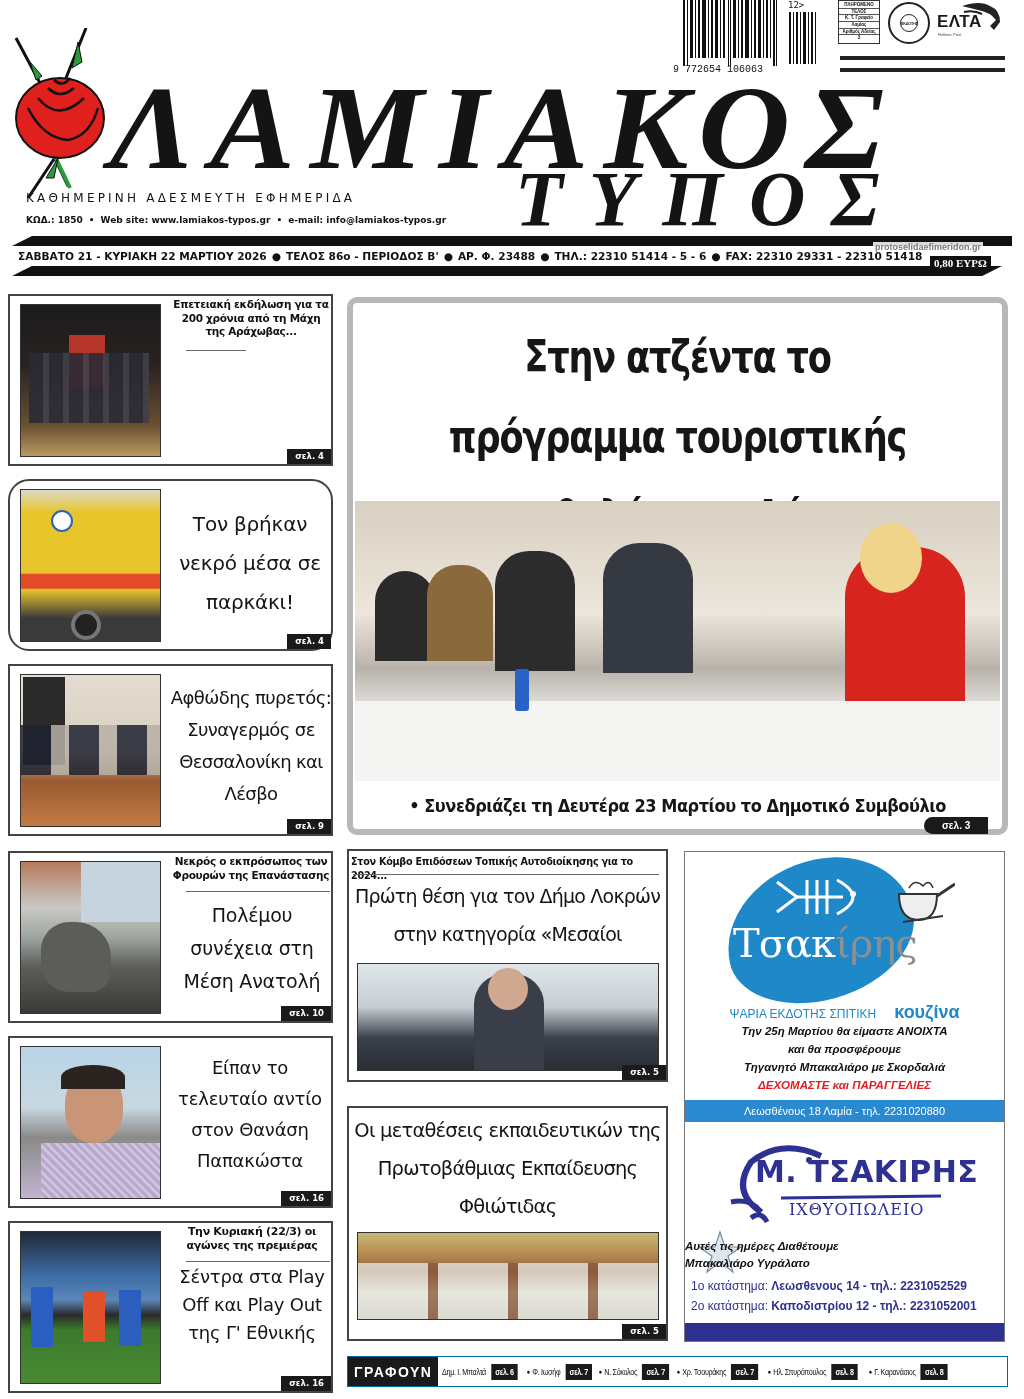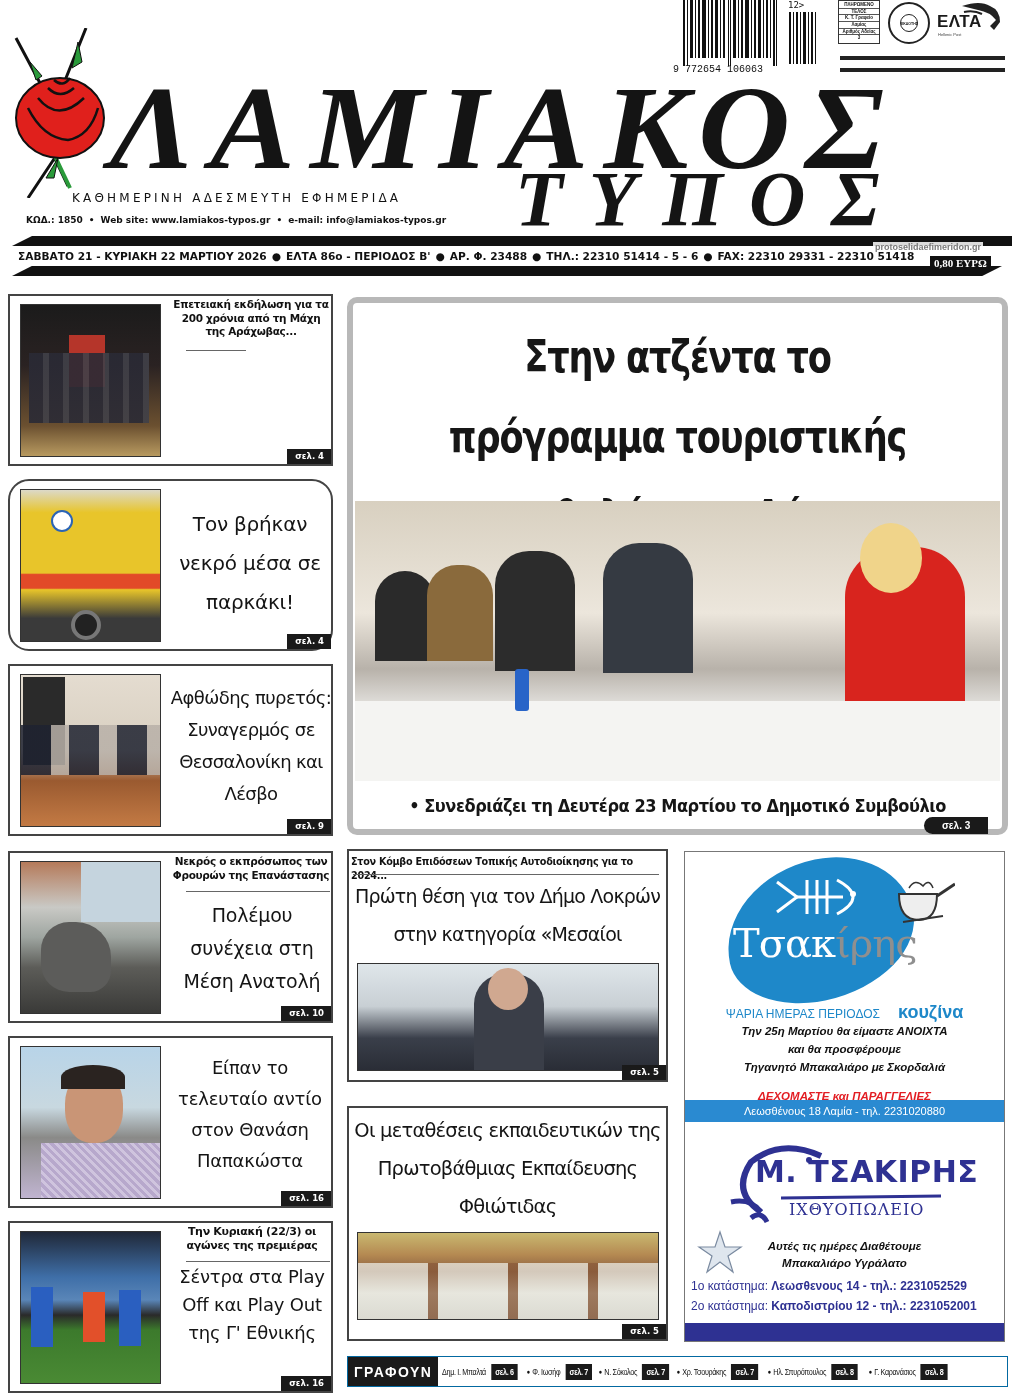--- a/index.html
+++ b/index.html
@@ -6,21 +6,21 @@
   html, body { width: 1024px; height: 1399px; background: #fff; overflow: hidden; }
   body { position: relative; font-family: "Liberation Sans", sans-serif; color: #111; }
   .abs { position: absolute; }
 
   
   .rose { left: 8px; top: 28px; width: 100px; height: 170px; }
   .title-main { left: 110px; top: 70px; font-family: "Liberation Serif", serif; font-style: italic; font-weight: bold;
     font-size: 118px; line-height: 1; letter-spacing: 14px; color: #141414; transform: scaleX(1.08); transform-origin: left top; white-space: nowrap; }
   .title-sub { left: 515px; top: 160px; font-family: "Liberation Serif", serif; font-style: italic; font-weight: bold;
     font-size: 78px; line-height: 1; letter-spacing: 26px; color: #141414; white-space: nowrap; }
-  .tagline { left: 26px; top: 191px; font-family: "DejaVu Sans", sans-serif; font-size: 12px; letter-spacing: 3.2px; color: #111; white-space: nowrap; margin-left: 46px; }
+  .tagline { left: 26px; top: 191px; font-family: "DejaVu Sans", sans-serif; font-size: 12px; letter-spacing: 3.2px; color: #111; white-space: nowrap; }
   .contact { left: 26px; top: 215px; font-family: "DejaVu Sans", sans-serif; font-size: 9px; font-weight: bold; color: #111; white-space: nowrap; }
   .contact .dot { margin: 0 6px; }
 
   .barcode { left: 683px; top: 0; width: 95px; height: 66px; }
   .barcode-num { left: 673px; top: 64px; font-family: Liberation Mono, monospace; font-size: 10px; white-space: nowrap; }
   .barcode2 { left: 789px; top: 8px; width: 28px; height: 56px; }
   .barcode2-num { left: 788px; top: 0; font-family: "DejaVu Sans Mono", monospace; font-size: 9px; }
   .postal-box { left: 838px; top: 0; width: 42px; height: 44px; border: 1px solid #333; font-size: 4.5px; line-height: 1.25; text-align: center; font-weight: bold; padding-top: 1px; }
   .postal-box div { border-bottom: 1px solid #555; }
   .stamp { left: 888px; top: 2px; width: 42px; height: 42px; border: 2px solid #222; border-radius: 50%; }
@@ -63,21 +63,21 @@
   .ad-pot { position: absolute; left: 208px; top: 24px; width: 62px; height: 52px; }
   .ad-tag1 { position: absolute; left: 0; top: 150px; width: 100%; text-align: center; color: #1e88c9; font-size: 12px; white-space: nowrap; }
   .ad-tag1 b { font-size: 18px; margin-left: 18px; }
   .ad-line { position: absolute; left: 0; width: 100%; text-align: center; font-style: italic; font-weight: bold; font-size: 11.5px; color: #111; }
   .ad-red { color: #e21d23; }
   .ad-band { position: absolute; left: 0; top: 248px; width: 100%; height: 22px; background: #2a8ad1; color: #fff; text-align: center; font-size: 11px; line-height: 22px; }
   .ad2-logo { position: absolute; left: 36px; top: 290px; width: 240px; height: 86px; }
   .ad2-title { position: absolute; left: 70px; top: 302px; font-family: "DejaVu Sans", sans-serif; font-weight: bold; font-size: 30px; color: #2e3192; letter-spacing: 0.5px; white-space: nowrap; }
   .ad2-sub { position: absolute; left: 104px; top: 348px; font-family: "DejaVu Serif", serif; font-size: 16px; color: #2e3192; letter-spacing: 1px; }
   .ad2-star { position: absolute; left: 12px; top: 378px; width: 46px; height: 44px; }
-  .ad2-line { position: absolute; left: 0; width: 100%; text-align: center; font-style: italic; font-weight: bold; font-size: 11.5px; color: #111; }
+  .ad2-line { position: absolute; left: 0; width: 100%; font-style: italic; font-weight: bold; font-size: 11.5px; color: #111; }
   .ad2-shop { position: absolute; left: 6px; font-size: 12px; color: #2e3192; white-space: nowrap; }
   .ad2-shop b { font-weight: bold; }
   .ad2-band { position: absolute; left: 0; bottom: 0; width: 100%; height: 18px; background: #2e3192; }
 
   
   .writers { left: 347px; top: 1356px; width: 661px; height: 31px; border: 1px solid #0369a1; display: flex; align-items: center; background: #fff; }
   .writers-label { background: #1a1a1a; color: #fff; font-weight: bold; font-size: 14px; height: 100%; line-height: 30px; padding: 0 6px; letter-spacing: 1.5px; }
   .writers-list { display: flex; align-items: center; padding-left: 4px; white-space: nowrap; }
   .writer { display: flex; align-items: center; font-size: 8.5px; letter-spacing: -0.4px; transform: scaleX(0.85); transform-origin: left center; margin-right: -8px; }
   .writer .bullet { margin: 0 3px; font-size: 7px; }
@@ -161,21 +161,21 @@
 <div class="abs elta-sub">Hellenic Post</div>
 <svg class="abs elta-head" viewBox="0 0 45 32">
   <path d="M2 6 Q20 0 30 6 Q40 10 40 22 L34 30 L30 26 L36 20 Q30 12 18 10 Z" fill="#222"></path>
   <path d="M4 12 Q14 10 22 14" stroke="#222" stroke-width="2" fill="none"></path>
 </svg>
 <div class="abs hr1"></div>
 <div class="abs hr2"></div>
 
 <div class="abs infobar-top"></div>
 <div class="abs infobar">
-  <span>ΣΑΒΒΑΤΟ 21 - ΚΥΡΙΑΚΗ 22 ΜΑΡΤΙΟΥ 2026</span><span class="dot">●</span><span>ΕΛΤΑ 86ο - ΠΕΡΙΟΔΟΣ Β'</span><span class="dot">●</span><span>ΑΡ. Φ. 23488</span><span class="dot">●</span><span>ΤΗΛ.: 22310 51414 - 5 - 6</span><span class="dot">●</span><span>FAX: 22310 29331 - 22310 51418</span>
+  <span>ΣΑΒΒΑΤΟ 21 - ΚΥΡΙΑΚΗ 22 ΜΑΡΤΙΟΥ 2026</span><span class="dot">●</span><span>ΤΕΛΟΣ 86ο - ΠΕΡΙΟΔΟΣ Β'</span><span class="dot">●</span><span>ΑΡ. Φ. 23488</span><span class="dot">●</span><span>ΤΗΛ.: 22310 51414 - 5 - 6</span><span class="dot">●</span><span>FAX: 22310 29331 - 22310 51418</span>
 </div>
 <div class="abs infobar-bot"></div>
 <div class="abs price">0,80 ΕΥΡΩ</div>
 <div class="abs watermark">protoselidaefimeridon.gr</div>
 
 <div class="card" style="left:8px;top:294px;width:325px;height:172px;">
   <div class="photo" style="left:10px;top:8px;width:141px;height:153px;background:linear-gradient(180deg,#1b1b1b 0%,#2a2222 40%,#6b5030 80%,#b89a60 100%);">
     <div style="position:absolute;left:48px;top:30px;width:36px;height:52px;background:#b5352a;"></div>
     <div style="position:absolute;left:8px;top:48px;width:120px;height:70px;background:repeating-linear-gradient(90deg,#2a2a35 0 14px,#404048 14px 20px);opacity:.9;"></div>
   </div>
@@ -278,25 +278,25 @@
     <path d="M64 6 Q96 23 64 40" stroke="#fff" stroke-width="3" fill="none"></path>
     <circle cx="80" cy="20" r="3" fill="#fff"></circle>
   </svg>
   <div class="ad-logo-text"><span style="color:#fff">Τσακ</span><span>ίρης</span></div>
   <svg class="ad-pot" viewBox="0 0 62 52">
     <path d="M6 18 Q6 44 26 44 Q44 44 44 18 Z" fill="#eee" stroke="#333" stroke-width="2"></path>
     <path d="M44 20 L62 8" stroke="#333" stroke-width="3"></path>
     <path d="M16 12 Q22 2 30 10 Q36 2 40 12" stroke="#333" stroke-width="1.5" fill="none"></path>
     <path d="M10 46 L50 40" stroke="#333" stroke-width="2"></path>
   </svg>
-  <div class="ad-tag1"><span>ΨΑΡΙΑ ΗΜΕΡΑΣ ΠΕΡΙΟΔΟΣ</span><b>κουζίνα</b></div>
+  <div class="ad-tag1"><span>ΨΑΡΙΑ ΕΚΔΟΤΗΣ ΣΠΙΤΙΚΗ</span><b>κουζίνα</b></div>
   <div class="ad-line" style="top:173px;">Την 25η Μαρτίου θα είμαστε ΑΝΟΙΧΤΑ</div>
   <div class="ad-line" style="top:191px;">και θα προσφέρουμε</div>
   <div class="ad-line" style="top:209px;">Τηγανητό Μπακαλιάρο με Σκορδαλιά</div>
-  <div class="ad-line ad-red" style="top:238px;">ΔΕΧΟΜΑΣΤΕ και ΠΑΡΑΓΓΕΛΙΕΣ</div>
+  <div class="ad-line ad-red" style="top:227px;">ΔΕΧΟΜΑΣΤΕ και ΠΑΡΑΓΓΕΛΙΕΣ</div>
   <div class="ad-band">Λεωσθένους 18 Λαμία - τηλ. 2231020880</div>
 
   <svg class="ad2-logo" viewBox="0 0 240 86">
     <path d="M40 70 Q10 50 30 20 Q60 -4 100 14" stroke="#2e3192" stroke-width="6" fill="none"></path>
     <circle cx="88" cy="18" r="3" fill="#2e3192"></circle>
     <path d="M10 60 Q30 56 40 70 M30 76 Q40 68 46 80" stroke="#2e3192" stroke-width="5" fill="none"></path>
     <path d="M60 56 L220 54" stroke="#2e3192" stroke-width="3"></path>
   </svg>
   <div class="ad2-title">Μ. ΤΣΑΚΙΡΗΣ</div>
   <div class="ad2-sub">ΙΧΘΥΟΠΩΛΕΙΟ</div>

